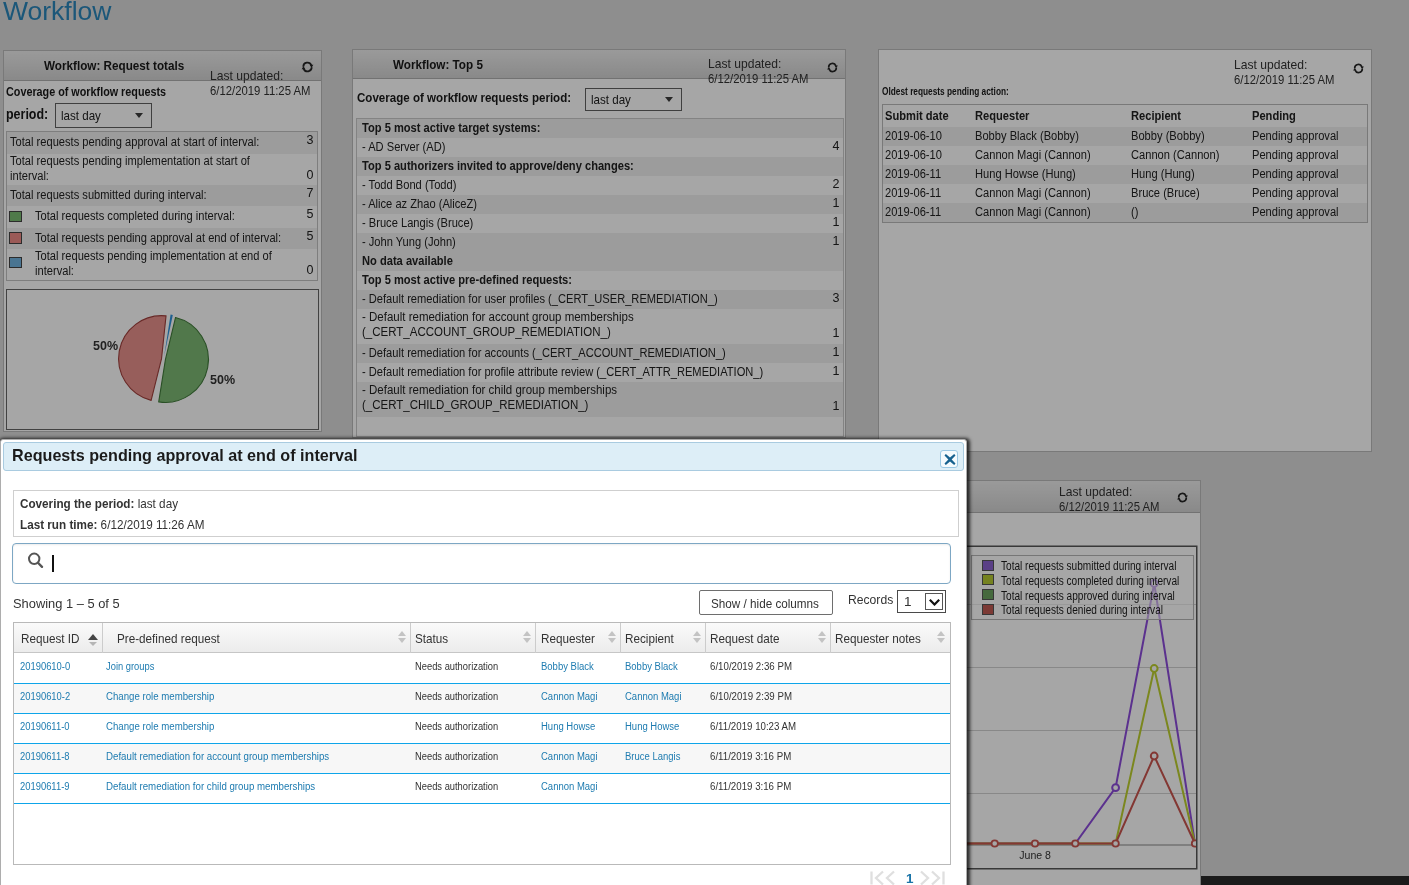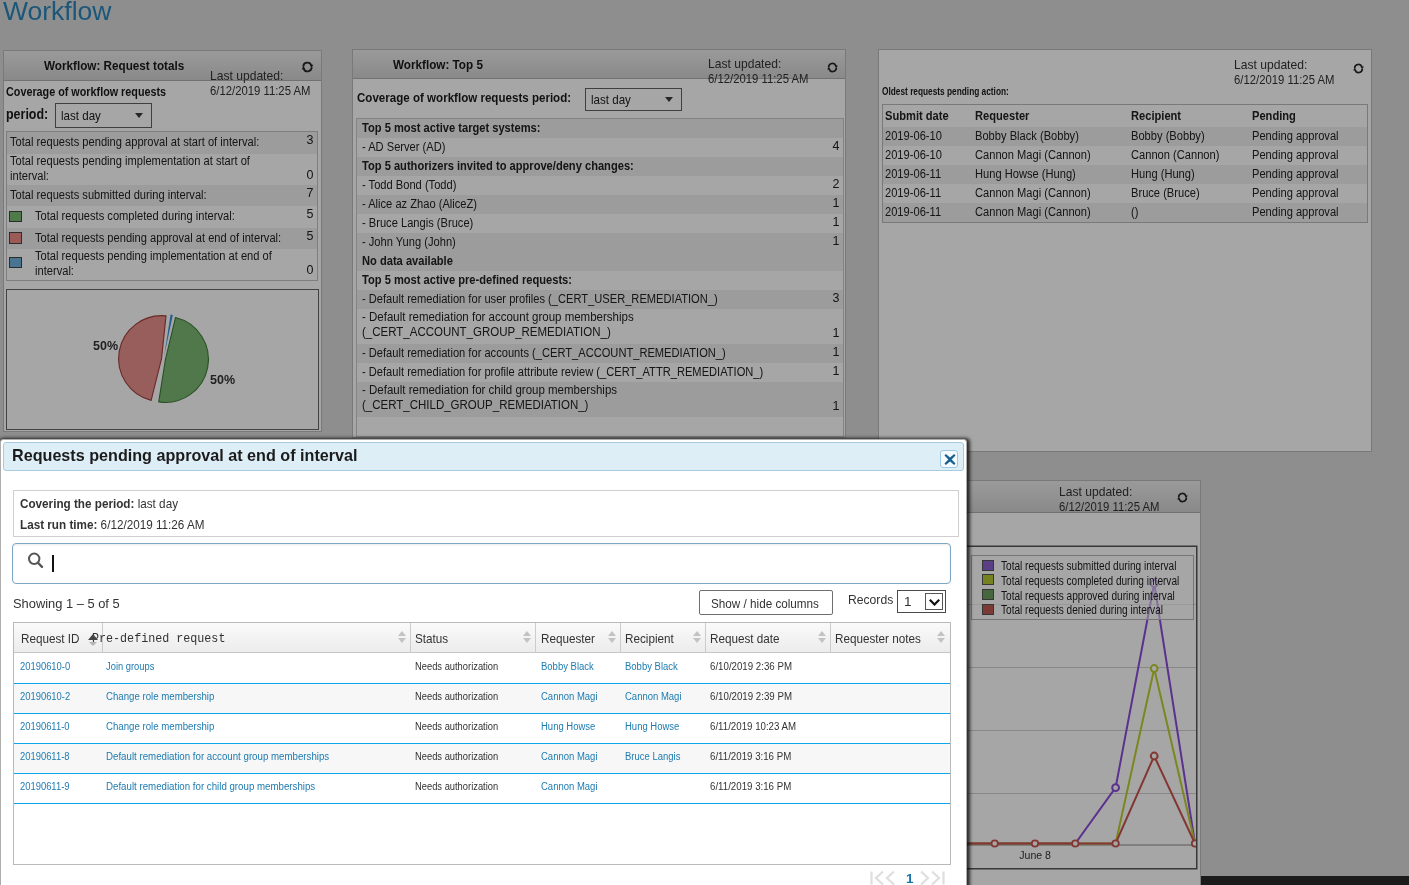--- a/index.html
+++ b/index.html
@@ -262,21 +262,21 @@
 
   <div class="abs" id="mtable" style="left:9.4px; top:177.8px; width:938px; height:243px; border:1px solid #b9b9b9; background:#fff;padding-left:36px;">
     <div class="abs" style="left:0; top:0; width:936px; height:30px; background:linear-gradient(#fafafa,#ececec); border-bottom:1px solid #c6c6c6;">
       <div class="th" style="left:87.3px;"></div>
           <div class="th" style="left:395.6px;"></div>
           <div class="th" style="left:520.5px;"></div>
           <div class="th" style="left:605.4px;"></div>
           <div class="th" style="left:690.3px;"></div>
           <div class="th" style="left:815.2px;"></div>
       <span class="thx" style="left:6.5px;"><span class="cx9">Request ID</span></span>
-      <span class="thx" style="left:78px;font-family:Liberation Mono, monospace;"><span class="cx9">Pre-defined request</span></span>
+      <span class="thx" style="left:103px;"><span class="cx9">Pre-defined request</span></span>
       <span class="thx" style="left:400.2px;"><span class="cx9">Status</span></span>
       <span class="thx" style="left:526.2px;"><span class="cx9">Requester</span></span>
       <span class="thx" style="left:611px;"><span class="cx9">Recipient</span></span>
       <span class="thx" style="left:695.8px;"><span class="cx9">Request date</span></span>
       <span class="thx" style="left:821px;"><span class="cx9">Requester notes</span></span>
       <span class="sarr" style="left:73.4px; top:10.5px; border-left:5.2px solid transparent !important; border-right:5.2px solid transparent !important; border-bottom:6.5px solid #454545;"></span>
           <span class="sarr" style="left:74.6px; top:18.3px; border-left:4px solid transparent !important; border-right:4px solid transparent !important; border-top:4.5px solid #b5b5b5;"></span>
       <span class="sarr" style="left:384px; top:8px; border-bottom:5px solid #c3c3c3;"></span>
           <span class="sarr" style="left:384px; top:15px; border-top:5px solid #c3c3c3;"></span>
       <span class="sarr" style="left:509px; top:8px; border-bottom:5px solid #c3c3c3;"></span>

